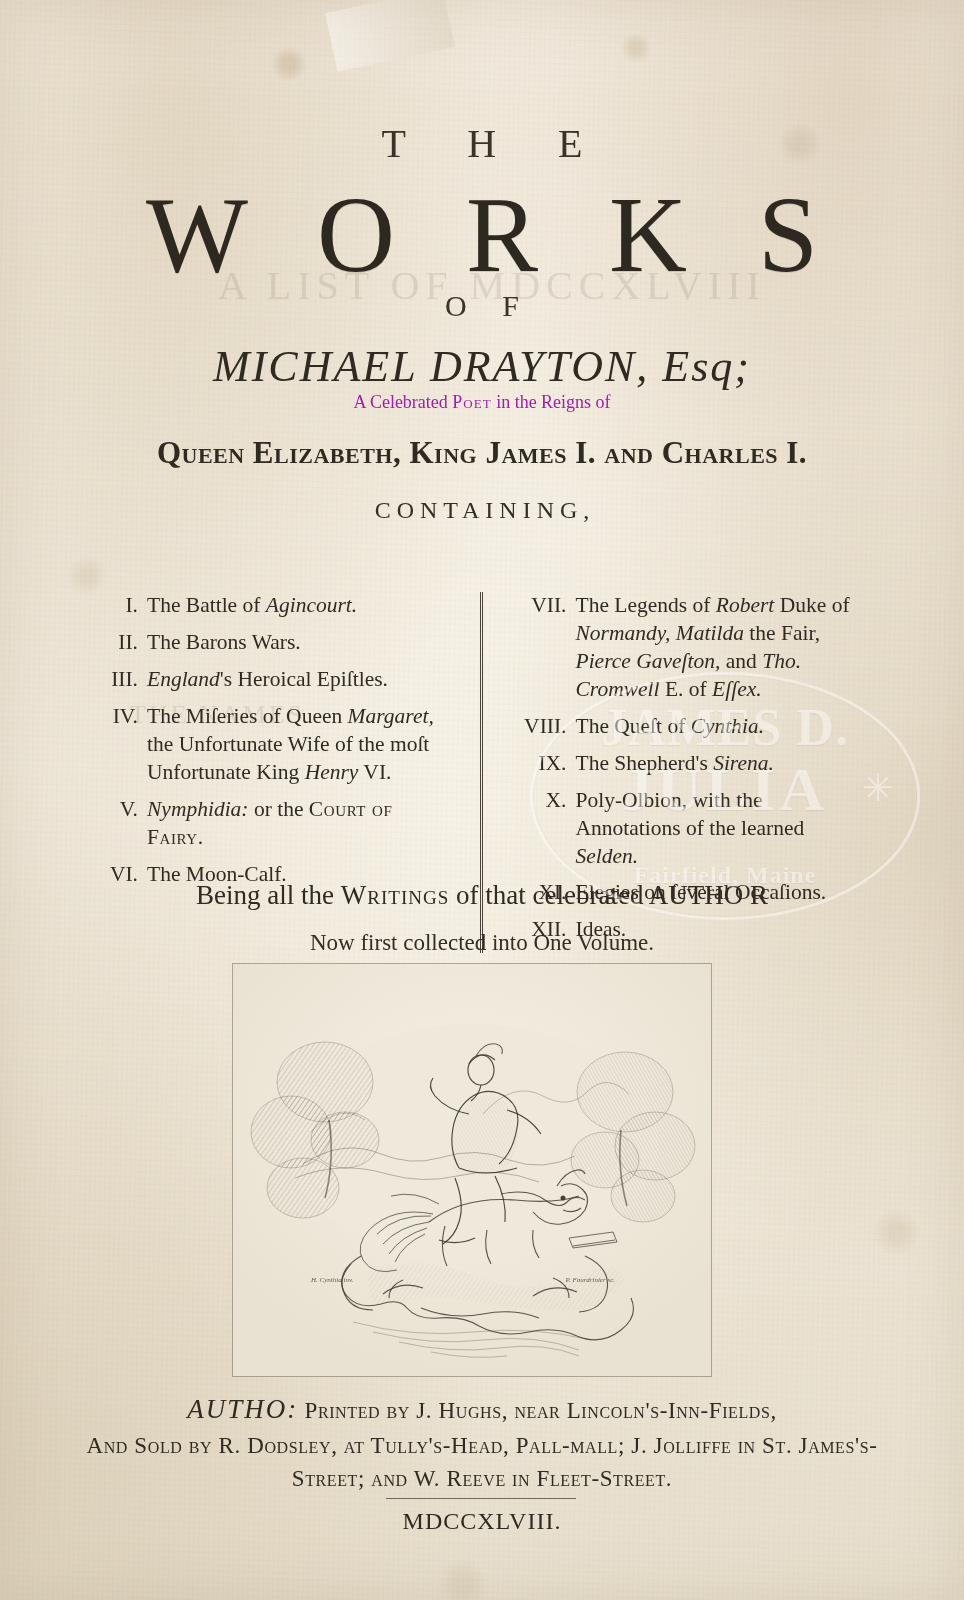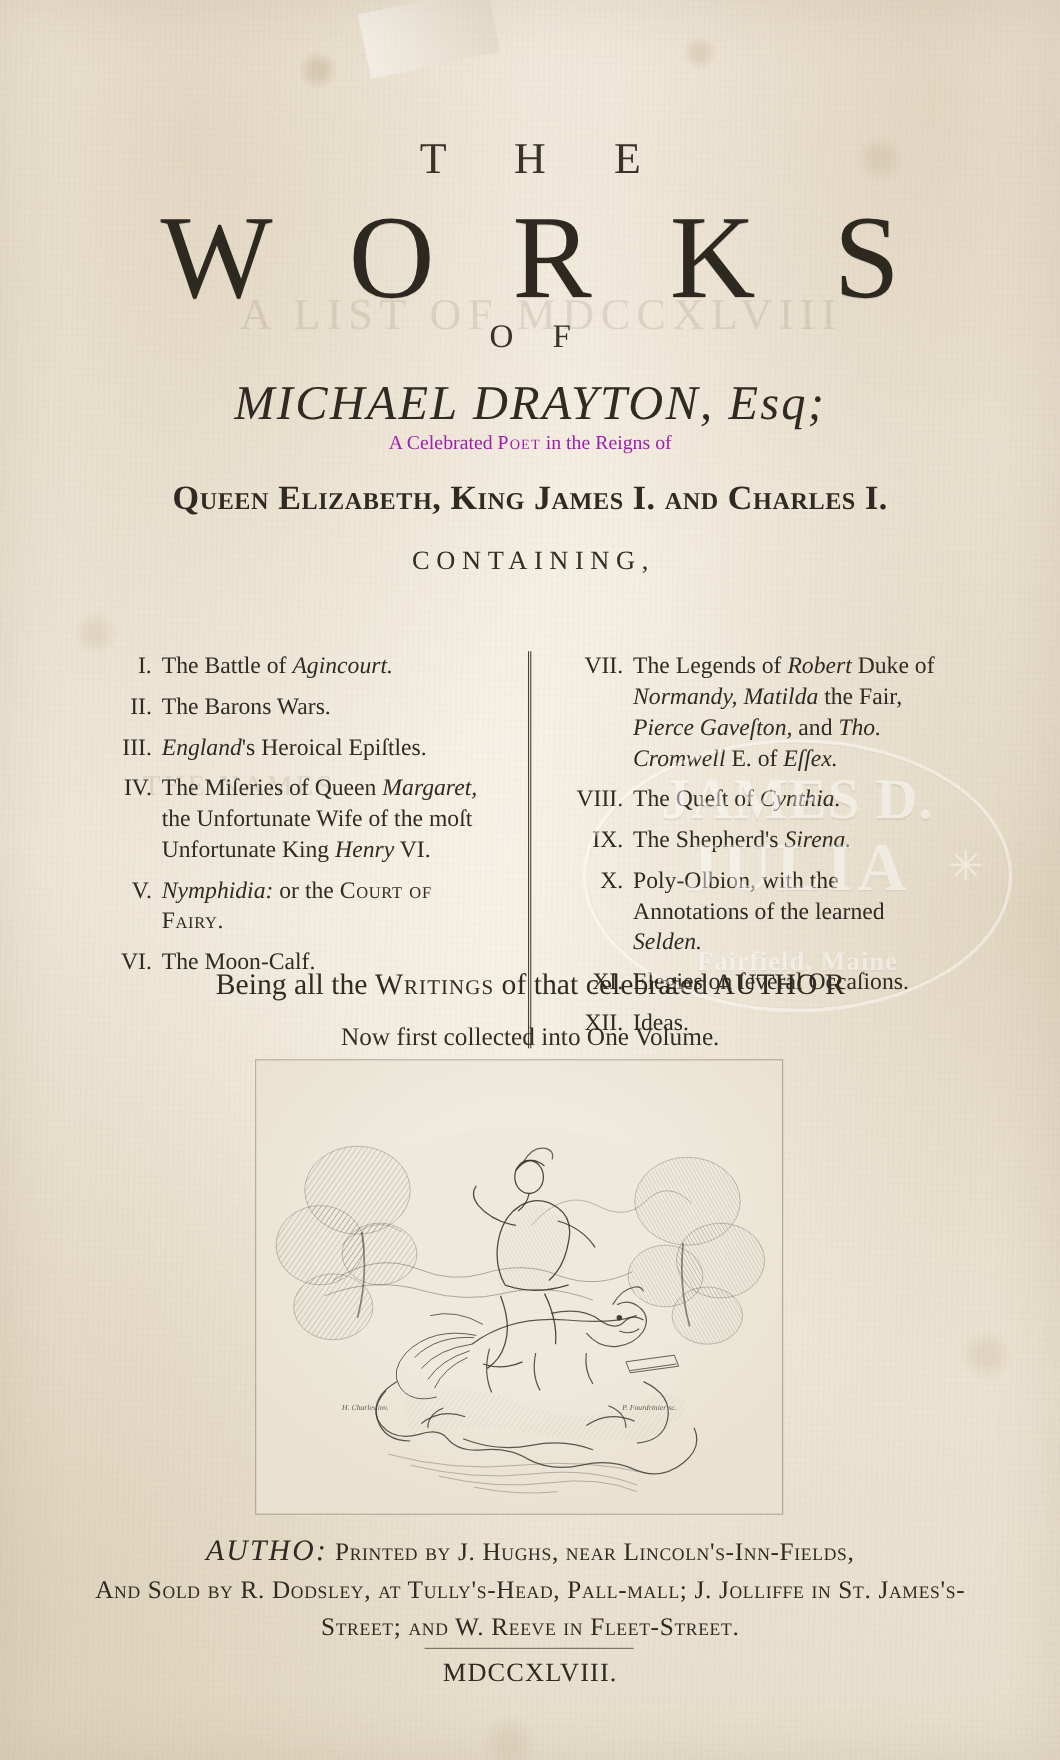--- a/index.html
+++ b/index.html
@@ -481,21 +481,21 @@
       <path d="M140 368 q58 14 110 8 q54 -6 96 10"></path>
       <path d="M166 378 q52 12 100 6 q46 -6 80 8"></path>
       <path d="M198 388 q40 8 76 4"></path>
     </g>
 
     <g stroke="#3f3932" stroke-width="0.9" fill="none" stroke-opacity="0.8">
       <path d="M336 274 l44 -6 l4 10 l-44 6 z"></path>
       <path d="M340 282 l42 -6"></path>
     </g>
   </svg>
-  <div class="sigL">H. Charles inv.</div>
+  <div class="sigL">H. Cynthia inv.</div>
   <div class="sigR">P. Fourdrinier sc.</div>
 </div>
 
 <div class="watermark">
   <div class="oval"></div>
   <div class="wm-line wm1">JAMES D.</div>
   <div class="wm-line wm2">JULIA</div>
   <div class="wm-line wm4">Fairfield, Maine</div>
   <div class="wm-star">✳</div>
 </div>

